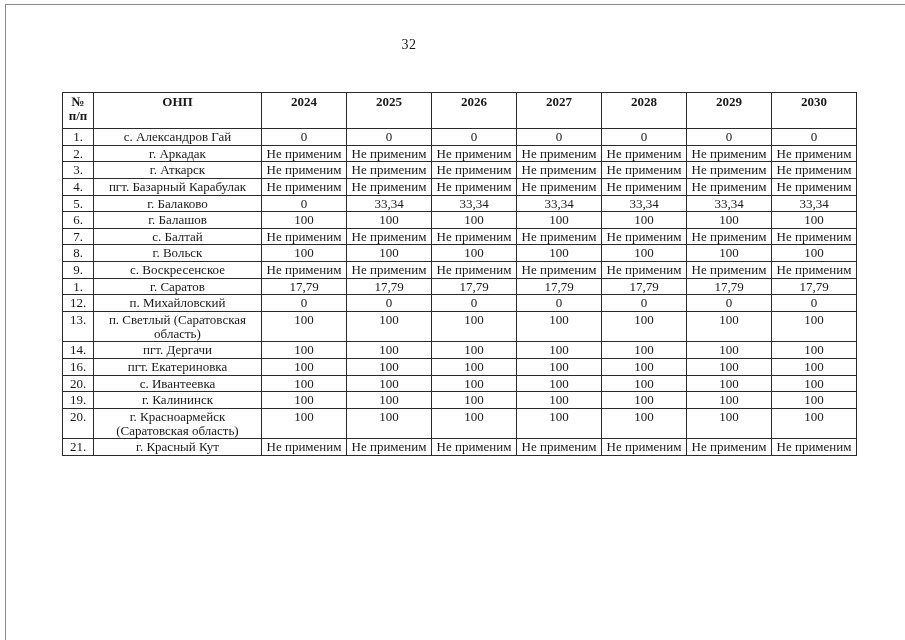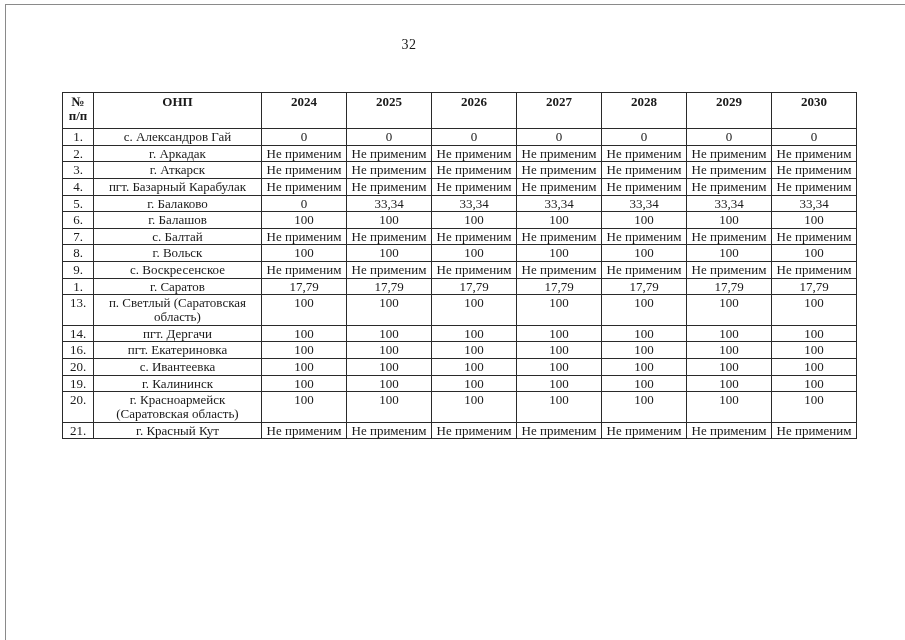--- a/index.html
+++ b/index.html
@@ -209,20 +209,31 @@
           <td class="c-name">г. Саратов</td>
           <td class="c-val">17,79</td>
           <td class="c-val">17,79</td>
           <td class="c-val">17,79</td>
           <td class="c-val">17,79</td>
           <td class="c-val">17,79</td>
           <td class="c-val">17,79</td>
           <td class="c-val">17,79</td>
         </tr>
         <tr>
+          <td class="c-num">12.</td>
+          <td class="c-name">п. Михайловский</td>
+          <td class="c-val">0</td>
+          <td class="c-val">0</td>
+          <td class="c-val">0</td>
+          <td class="c-val">0</td>
+          <td class="c-val">0</td>
+          <td class="c-val">0</td>
+          <td class="c-val">0</td>
+        </tr>
+        <tr>
           <td class="c-num">13.</td>
           <td class="c-name">п. Светлый (Саратовская область)</td>
           <td class="c-val">100</td>
           <td class="c-val">100</td>
           <td class="c-val">100</td>
           <td class="c-val">100</td>
           <td class="c-val">100</td>
           <td class="c-val">100</td>
           <td class="c-val">100</td>
         </tr>

